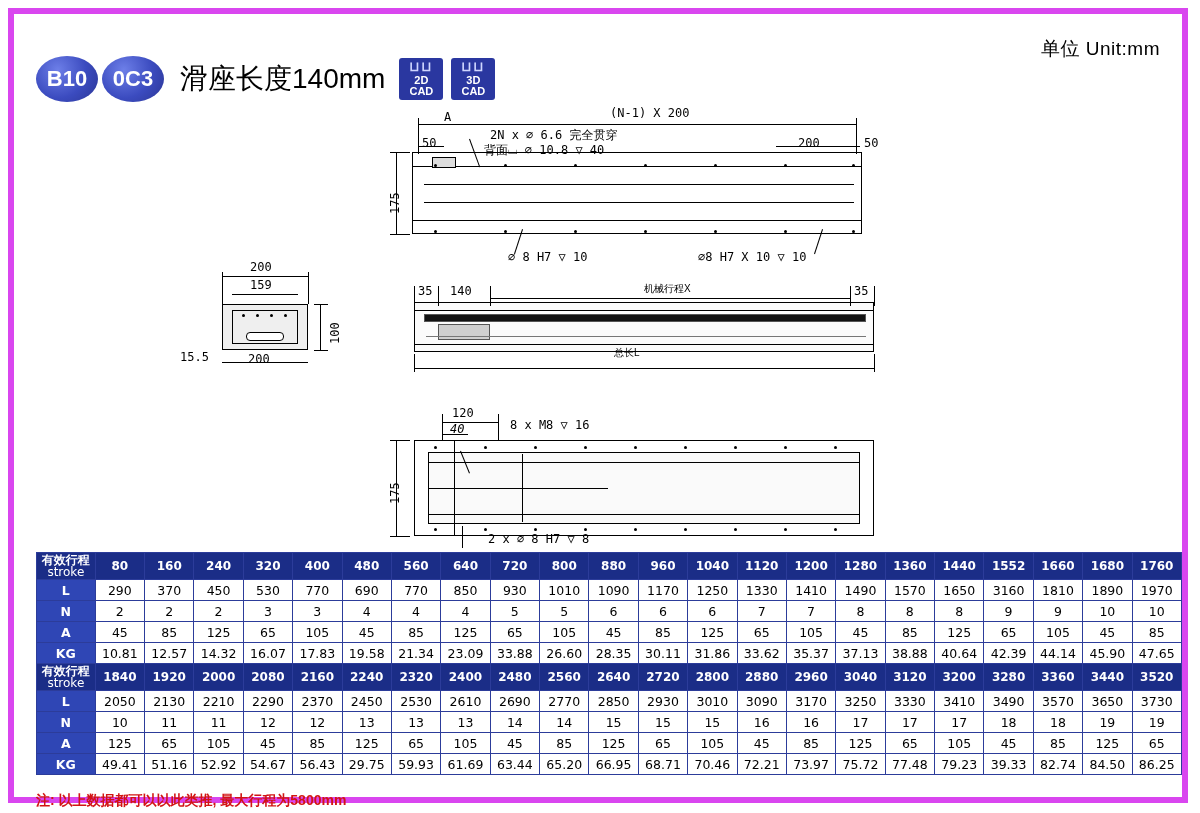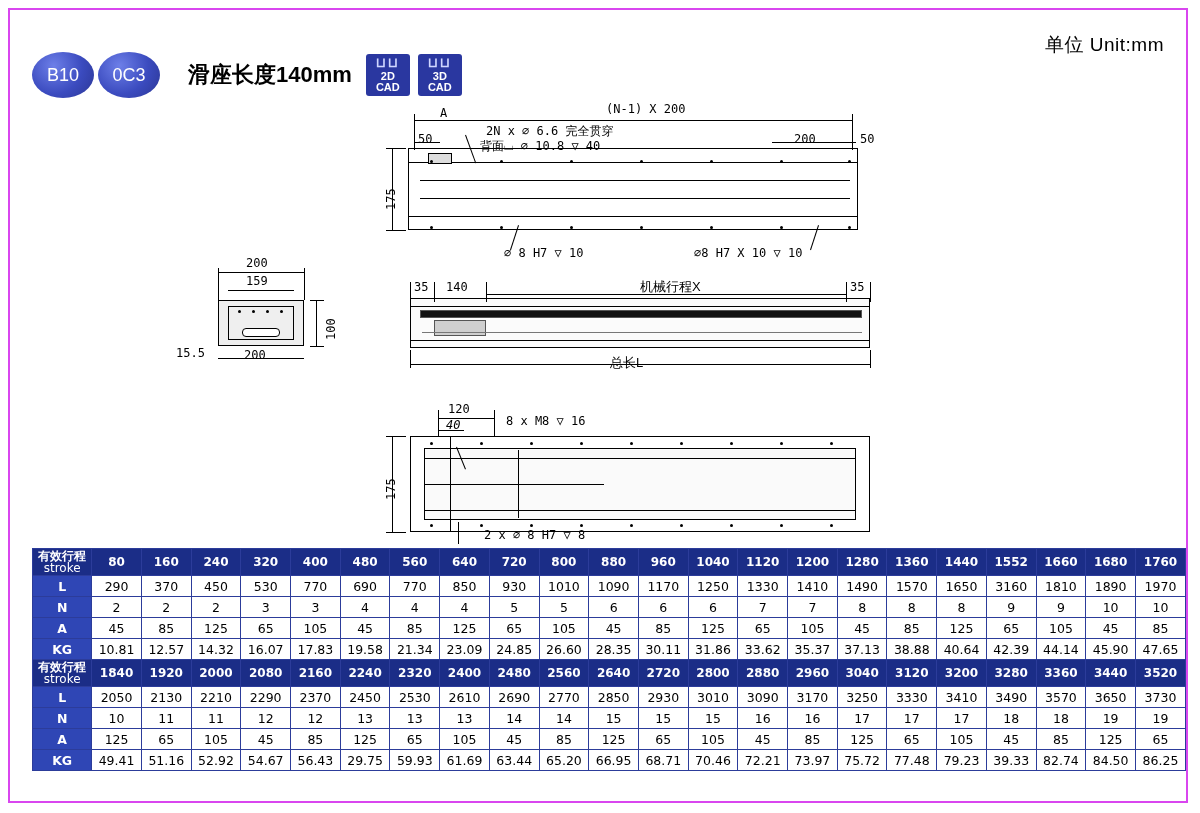--- a/index.html
+++ b/index.html
@@ -1,33 +1,33 @@
 <!DOCTYPE html>
 <html><head>
 <meta charset="utf-8">
 <style>
   html,body{margin:0;padding:0;background:#ffffff;}
   body{width:1200px;height:813px;font-family:"Liberation Sans",sans-serif;color:#000;position:relative;overflow:hidden;}
-  .page{position:absolute;left:8px;top:8px;width:1180px;height:795px;border:2px solid #d946ef;box-sizing:border-box;background:#fff;}
+  .page{position:absolute;left:8px;top:8px;width:1180px;height:795px;border:6px solid #d946ef;box-sizing:border-box;background:#fff;}
 
   
   .unit{position:absolute;right:22px;top:22px;font-size:19px;letter-spacing:.5px;}
   .badges{position:absolute;left:22px;top:42px;display:flex;align-items:center;}
-  .ellipse{width:62px;height:46px;border-radius:50%;background:radial-gradient(circle at 35% 30%, #6d7fe8 0%, #3b4bbf 55%, #2b3694 100%);color:#fff;display:flex;align-items:center;justify-content:center;font-size:18px;font-weight:normal;margin-right:4px;}
+  .ellipse{width:62px;height:46px;border-radius:50%;background:radial-gradient(circle at 35% 30%, #6d7fe8 0%, #3b4bbf 55%, #2b3694 100%);color:#fff;display:flex;align-items:center;justify-content:center;font-size:22px;font-weight:bold;margin-right:4px;}
   .ellipse.second{width:62px;}
-  .model-text{font-size:22px;margin-left:24px;margin-right:14px;font-weight:700;}
+  .model-text{font-size:28px;margin-left:12px;margin-right:14px;font-weight:400;}
   .cadbtn{width:44px;height:42px;background:#2a37a0;color:#fff;border-radius:3px;margin-right:8px;display:flex;flex-direction:column;align-items:center;justify-content:flex-end;font-size:11px;font-weight:bold;line-height:11px;padding-bottom:3px;box-sizing:border-box;position:relative;}
   .cadbtn .glyph{position:absolute;top:3px;left:0;right:0;text-align:center;font-size:13px;color:#cfd6ff;letter-spacing:2px;}
 
   
   .dwg{position:absolute;}
   .ln{position:absolute;background:#000;}
   .h1{height:1px;} .v1{width:1px;}
   .lbl{position:absolute;font-family:"DejaVu Sans Mono",monospace;font-size:12px;white-space:nowrap;}
-  .lbl.cn{font-family:"Liberation Sans",sans-serif;font-size:13px;}
+  .lbl.cn{font-family:"Liberation Sans",sans-serif;font-size:10px;}
   .rot{transform:rotate(-90deg);transform-origin:left top;}
   .box{position:absolute;border:1px solid #000;box-sizing:border-box;}
   .boxg{position:absolute;border:1px solid #555;box-sizing:border-box;background:#f2f2f2;}
   .dot{position:absolute;width:3px;height:3px;background:#000;border-radius:50%;}
 
   
   table{position:absolute;left:22px;top:538px;border-collapse:collapse;font-family:"DejaVu Sans",sans-serif;}
   table td,table th{border:1px solid #2c3c9a;text-align:center;font-size:12.5px;padding:1px 0;height:18px;}
   .hdr{background:#1b2d87;color:#fff;font-weight:bold;font-size:12px;line-height:12px;}
   .rowlbl{background:#2f46b5;color:#fff;font-weight:bold;width:62px;}
@@ -150,21 +150,21 @@
     <div class="ln v1" style="left:860px;top:272px;height:20px;"></div>
     <div class="ln v1" style="left:836px;top:272px;height:20px;"></div>
     <div class="ln h1" style="left:476px;top:284px;width:360px;"></div>
     <div class="ln h1" style="left:400px;top:354px;width:460px;"></div>
     <div class="ln v1" style="left:400px;top:340px;height:18px;"></div>
     <div class="ln v1" style="left:860px;top:340px;height:18px;"></div>
     <div class="lbl" style="left:404px;top:270px;">35</div>
     <div class="lbl" style="left:436px;top:270px;">140</div>
     <div class="lbl cn" style="left:630px;top:268px;">机械行程X</div>
     <div class="lbl" style="left:840px;top:270px;">35</div>
-    <div class="lbl cn" style="left:600px;top:344px;">总长L</div>
+    <div class="lbl cn" style="left:600px;top:332px;">总长L</div>
   </div>
 
   <div class="dwg" style="left:0;top:0;width:1180px;height:535px;">
     <div class="box" style="left:400px;top:426px;width:460px;height:96px;"></div>
     <div class="box" style="left:414px;top:438px;width:432px;height:72px;background:#fafafa;"></div>
     <div class="ln h1" style="left:414px;top:448px;width:432px;"></div>
     <div class="ln h1" style="left:414px;top:500px;width:432px;"></div>
     <div class="ln v1" style="left:440px;top:426px;height:96px;"></div>
 
     <div class="dot" style="left:420px;top:432px;"></div>
@@ -313,21 +313,21 @@
         <tr>
           <td class="rowlbl">KG</td>
           <td class="c">10.81</td>
           <td class="c">12.57</td>
           <td class="c">14.32</td>
           <td class="c">16.07</td>
           <td class="c">17.83</td>
           <td class="c">19.58</td>
           <td class="c">21.34</td>
           <td class="c">23.09</td>
-          <td class="c">24.85</td>
+          <td class="c">33.88</td>
           <td class="c">26.60</td>
           <td class="c">28.35</td>
           <td class="c">30.11</td>
           <td class="c">31.86</td>
           <td class="c">33.62</td>
           <td class="c">35.37</td>
           <td class="c">37.13</td>
           <td class="c">38.88</td>
           <td class="c">40.64</td>
           <td class="c">42.39</td>
@@ -459,13 +459,14 @@
           <td class="c">77.48</td>
           <td class="c">79.23</td>
           <td class="c">39.33</td>
           <td class="c">82.74</td>
           <td class="c">84.50</td>
           <td class="c">86.25</td>
         </tr>
       </tbody>
   </table>
 
+  <div class="note">注: 以上数据都可以以此类推, 最大行程为5800mm</div>
 </div>
 
 </body></html>

